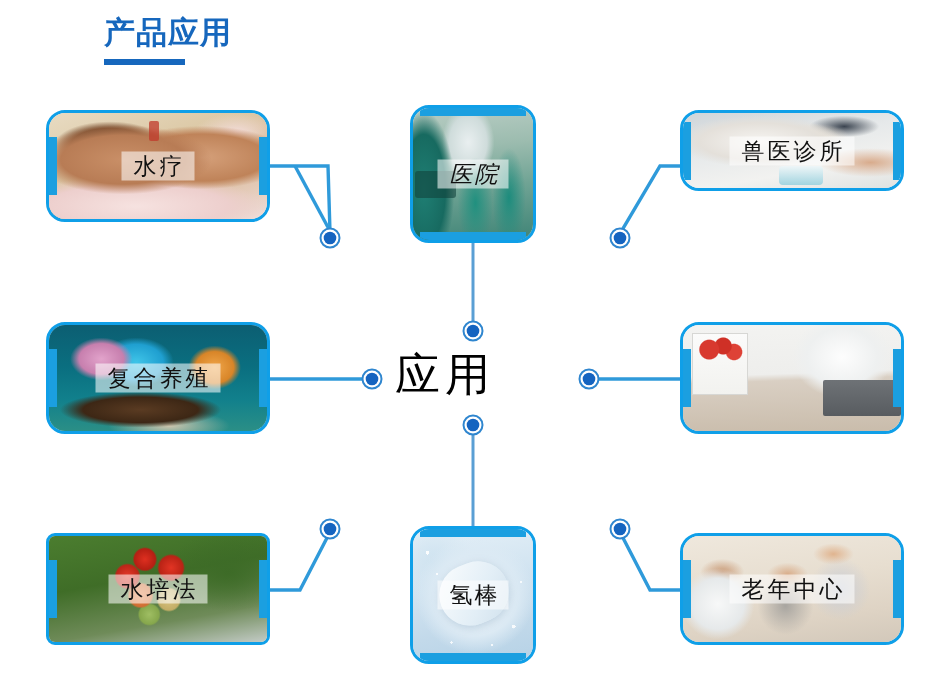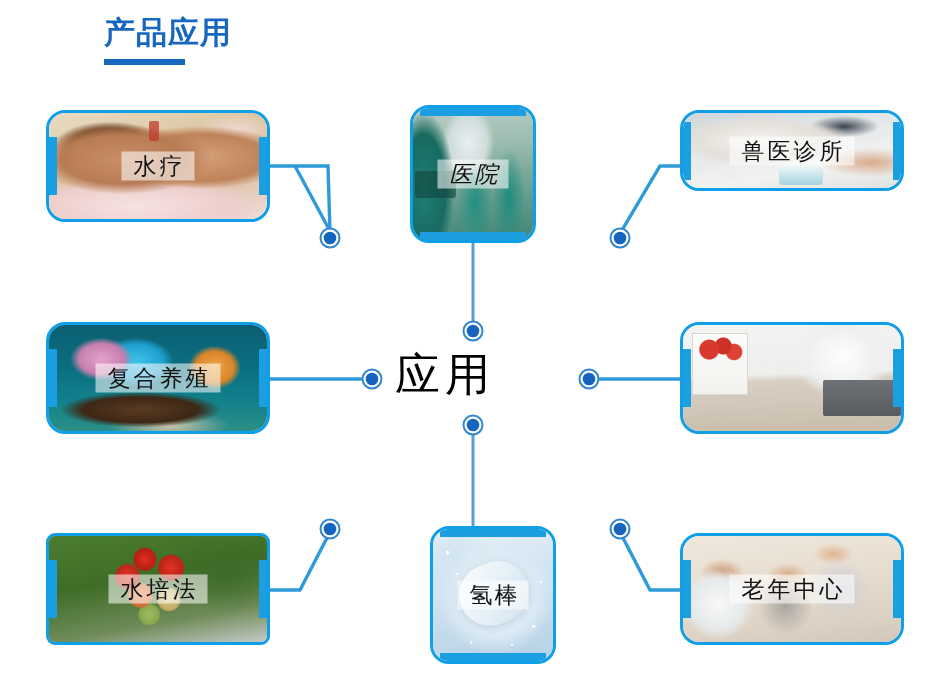--- a/index.html
+++ b/index.html
@@ -267,21 +267,21 @@
   <div class="tab tab-right"></div>
 </div>
 
 <div class="card" style="left:46px; top:533px; width:224px; height:112px;border-radius:9px;">
   <div class="card-photo ph-tomato"></div>
   <div class="tab tab-left"></div>
   <div class="tab tab-right"></div>
   <div class="card-label">水培法</div>
 </div>
 
-<div class="card" style="left:410px; top:526px; width:126px; height:138px;margin-left:20px;">
+<div class="card" style="left:410px; top:526px; width:126px; height:138px;">
   <div class="card-photo ph-rod"></div>
   <div class="tab tab-top"></div>
   <div class="tab tab-bot"></div>
   <div class="card-label tight">氢棒</div>
 </div>
 
 <div class="card" style="left:680px; top:533px; width:224px; height:112px;text-align:right;">
   <div class="card-photo ph-senior"></div>
   <div class="tab tab-left"></div>
   <div class="tab tab-right"></div>

